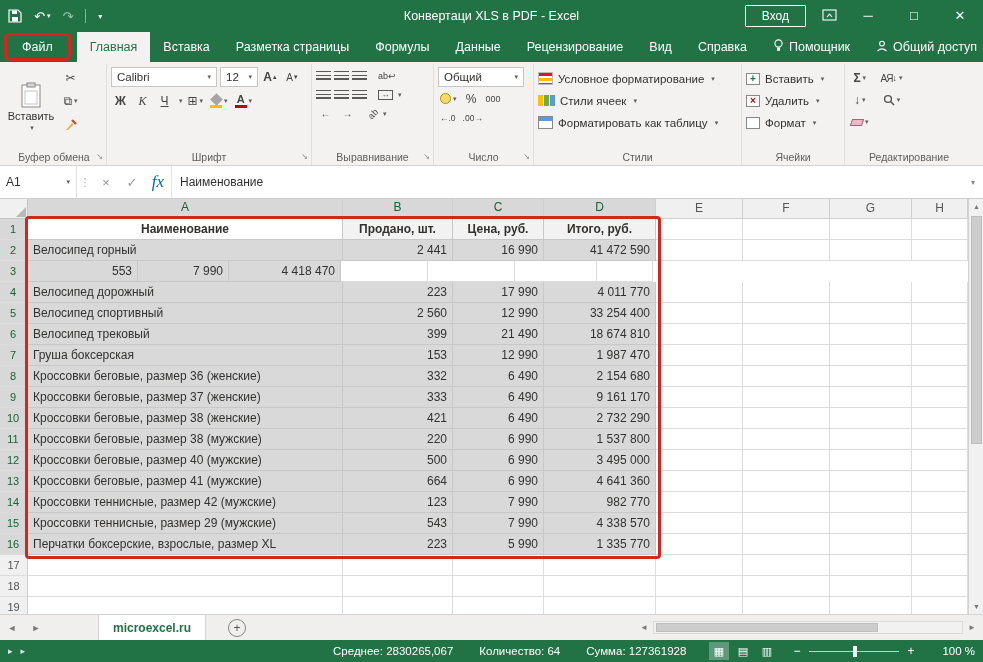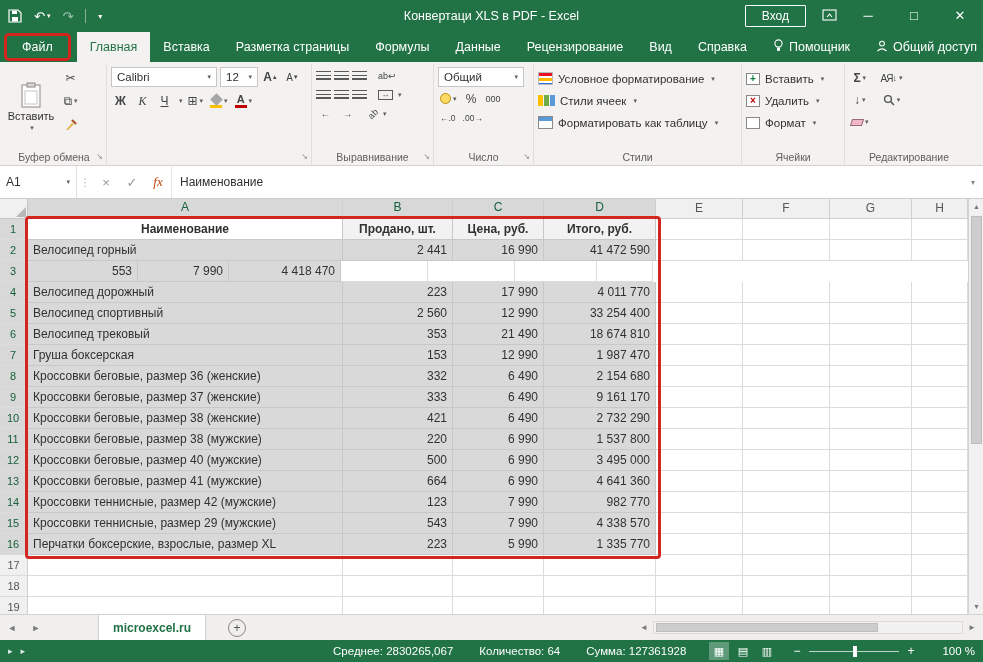--- a/index.html
+++ b/index.html
@@ -55,21 +55,21 @@
   .ed-col{display:flex;flex-direction:column;gap:2px}
   .sort-txt{font-size:10px;letter-spacing:-1px}
   .eraser{width:12px;height:7px;background:#f2b8c6;border:1px solid #9a6b77;transform:skewX(-18deg);display:block}
   .fillic{font-weight:bold;font-size:12px;color:#444}
   
   .fbar{height:33px;background:#fff;border-bottom:1px solid #cfcdcb;display:flex;align-items:stretch}
   .namebox{width:77px;border-right:1px solid #e1dfdd;display:flex;align-items:center;padding:0 6px;font-size:12px}
   .nb-caret{margin-left:auto;font-size:7px;color:#605e5c}
   .fsep{width:16px;display:flex;align-items:center;justify-content:center;color:#b5b3b1;font-size:11px}
   .fbtn{width:26px;display:flex;align-items:center;justify-content:center;color:#9a9896;font-size:13px}
-  .fbtn.fx{font-family:"Liberation Serif","DejaVu Serif",serif;font-style:italic;color:#c2410c;font-size:13px}
+  .fbtn.fx{font-family:"Liberation Serif","DejaVu Serif",serif;font-style:italic;color:#0369a1;font-size:17px}
   .finput{flex:1;display:flex;align-items:center;padding-left:8px;border-left:1px solid #e8e6e4;font-size:12px}
   .fexpand{width:20px;display:flex;align-items:center;justify-content:center;color:#8a8886;font-size:8px}
   
   .gridarea{position:relative;height:415px;overflow:hidden;background:#fff}
   .hdr-row{display:flex;height:20px}
   .corner{width:28px;height:20px;background:#f0f0f0;border-right:1px solid #c6c6c6;border-bottom:1px solid #c6c6c6;position:relative}
   .corner-tri{position:absolute;right:1px;bottom:1px;width:0;height:0;border-bottom:10px solid #b8b8b8;border-left:10px solid transparent}
   .col-hdrs{display:flex;flex:1}
   .colhdr{height:20px;border-right:1px solid #cfcfcf;border-bottom:1px solid #cfcfcf;background:#f0f0f0;color:#555;text-align:center;font-size:12px;line-height:19px}
   .colhdr.sel{background:#d8d8d8;color:#16613a;border-bottom:2px solid #217346;line-height:17px}
@@ -237,20 +237,21 @@
         </span>
         <span class="sbtn">
           <span class="colorbar">
               <b>А</b>
               <span class="bar" style="background:#c00000"></span>
             </span>
             <i class="c8">▾</i>
         </span>
       </div>
     </div>
+    <div class="rg-label">Шрифт</div>
     <span class="launcher">↘</span>
   </div>
 
   <div class="rgroup" style="width:122px">
     <div class="rg-content rcol" style="gap:0">
       <div class="r-row" style="height:19px">
         <span class="al"></span>
         <span class="al"></span>
         <span class="al"></span>
         <span class="wrapic" style="margin-left:8px"><span>ab</span>↩</span>
@@ -462,21 +463,21 @@
         <div class="cell tsel num" style="width: 91px;">12 990</div>
         <div class="cell tsel num" style="width: 112px;">33 254 400</div>
         <div class="cell" style="width: 87px;"></div>
         <div class="cell" style="width: 87px;"></div>
         <div class="cell" style="width: 82px;"></div>
         <div class="cell" style="width: 56px;"></div>
       </div>
       <div class="grow">
         <div class="rowhdr sel">6</div>
         <div class="cell tsel" style="width: 315px;">Велосипед трековый</div>
-        <div class="cell tsel num" style="width: 110px;">353</div>
+        <div class="cell tsel num" style="width: 110px;">399</div>
         <div class="cell tsel num" style="width: 91px;">21 490</div>
         <div class="cell tsel num" style="width: 112px;">18 674 810</div>
         <div class="cell" style="width: 87px;"></div>
         <div class="cell" style="width: 87px;"></div>
         <div class="cell" style="width: 82px;"></div>
         <div class="cell" style="width: 56px;"></div>
       </div>
       <div class="grow">
         <div class="rowhdr sel">7</div>
         <div class="cell tsel" style="width: 315px;">Груша боксерская</div>

